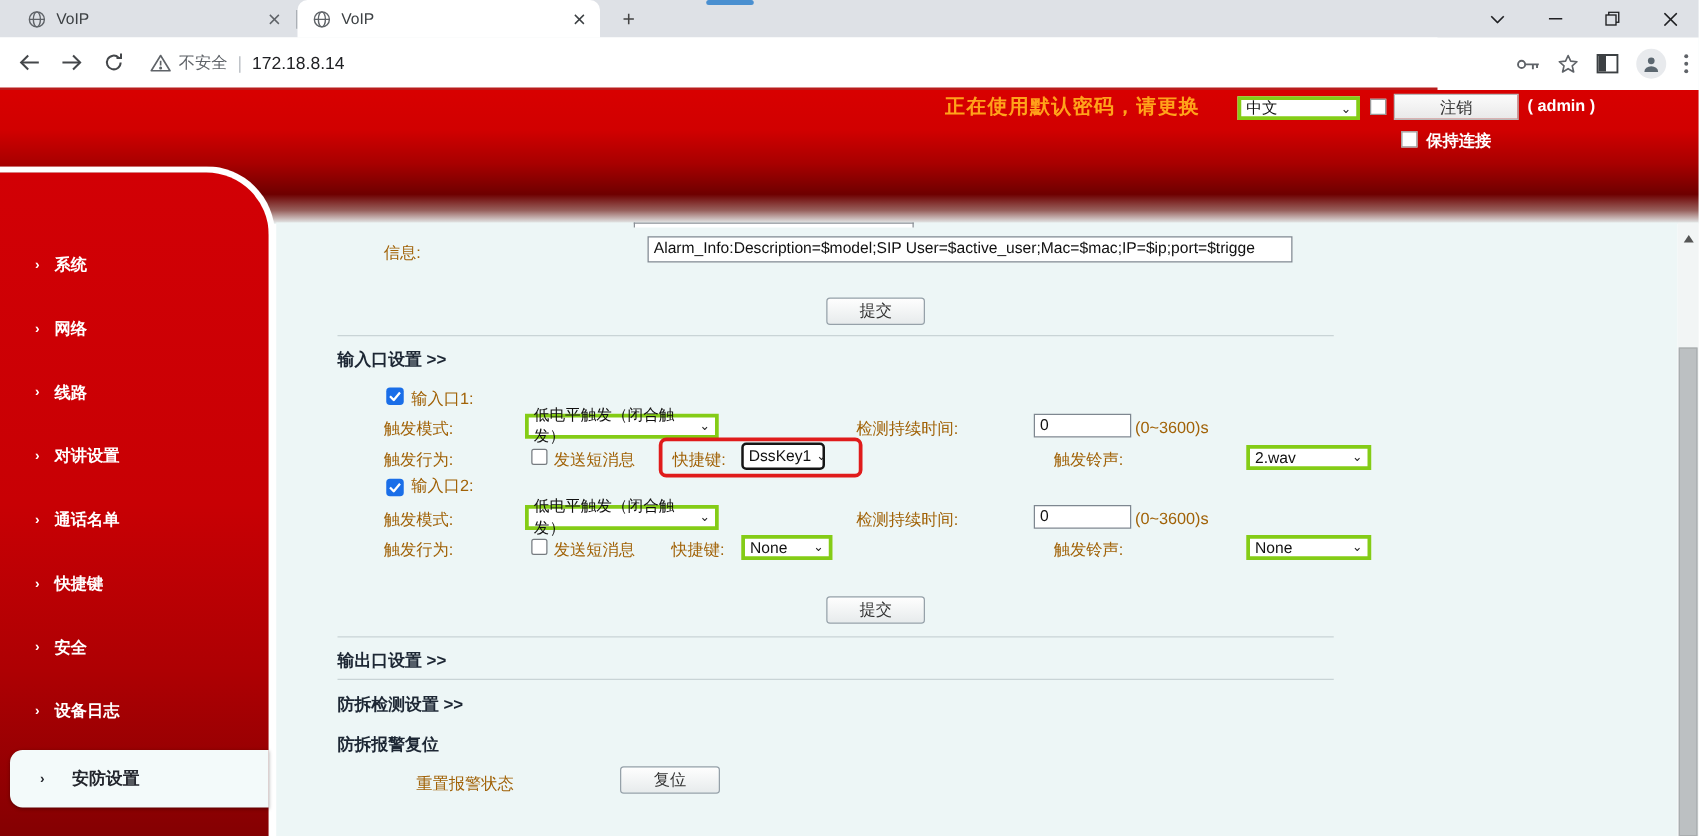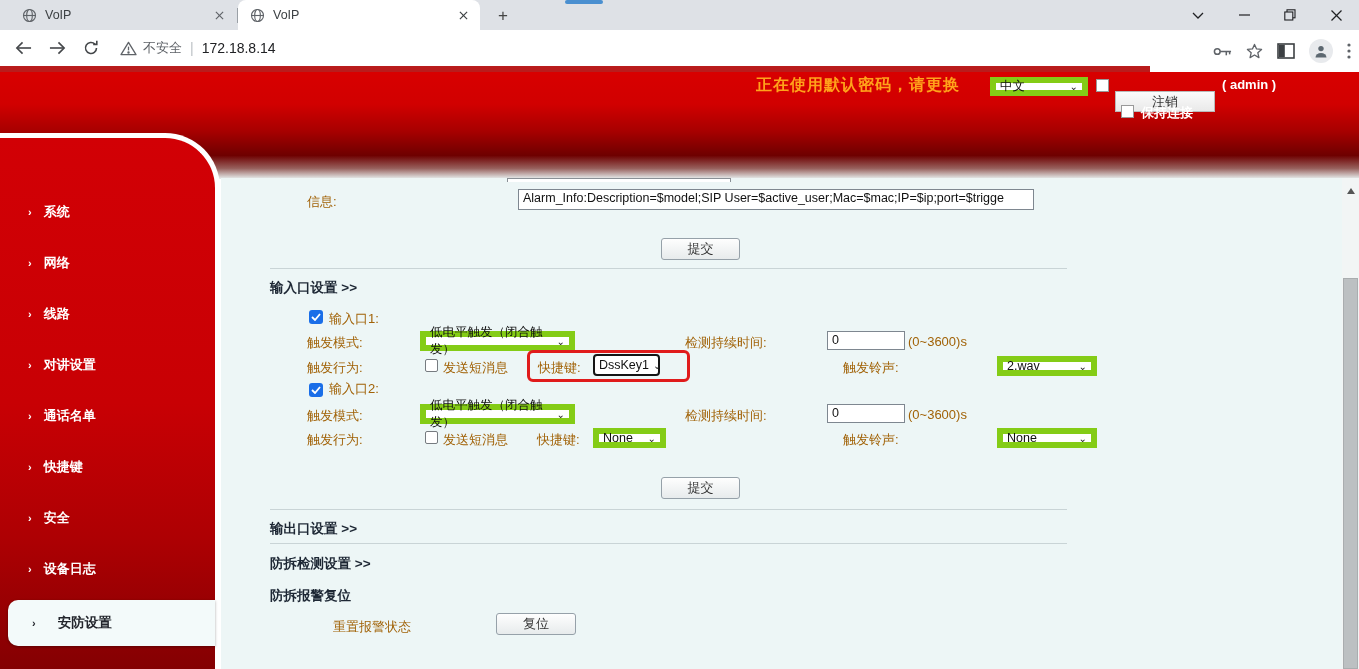--- a/index.html
+++ b/index.html
@@ -12,36 +12,36 @@
   .tab-inactive { left:10px; width:226px; }
   .tab-active { left:238px; width:242px; background:#fff; border-radius:8px 8px 0 0; }
   .tab .fav { margin:0 8px 0 12px; width:15px; height:15px; flex:0 0 auto; }
   .tab .title { flex:1; white-space:nowrap; overflow:hidden; }
   .tab-close { width:17px; height:17px; margin-right:8px; display:flex; align-items:center; justify-content:center; border-radius:50%; cursor:pointer; }
   .tab-sep { position:absolute; left:237px; top:8px; width:1px; height:15px; background:#9aa0a6; }
   .newtab { position:absolute; left:492px; top:5px; width:22px; height:22px; display:flex; align-items:center; justify-content:center; font-size:17px; color:#444; }
   .loadbar { position:absolute; left:565px; top:0; width:38px; height:4px; background:#4a8fd0; border-radius:2px; }
   .wincontrols { position:absolute; right:0; top:0; height:30px; display:flex; }
   .winbtn { width:46px; height:30px; display:flex; align-items:center; justify-content:center; color:#202124; }
-  .toolbar { position:absolute; left:0; top:30px; width:1150px; height:42px; background:#fff; border-bottom:6px solid #b91c1c; display:flex; align-items:center;text-align:center; }
+  .toolbar { position:absolute; left:0; top:30px; width:1150px; height:42px; background:#fff; border-bottom:2px solid #b91c1c; display:flex; align-items:center;text-align:center; }
   .navicon { width:22px; height:22px; margin-left:12px; display:flex; align-items:center; justify-content:center; font-size:18px; color:#44474a; }
   .addrzone { display:flex; align-items:center; margin-left:18px; }
   .sec-label { font-size:13px; color:#5f6368; margin-left:6px; }
   .addr-sep { color:#bdc1c6; margin:0 8px; font-size:14px; }
   .url-text { font-size:14px; color:#202124; }
   .toolbar-right { position:absolute; right:8px; top:30px; height:42px; display:flex; align-items:center; gap:14px; }
   .avatar-circ { width:24px; height:24px; border-radius:50%; background:#e8eaed; display:flex; align-items:center; justify-content:center; }
 
   
   .banner { position:absolute; left:0; top:72px; width:1359px; height:107px;
     background:linear-gradient(180deg,#d80000 0%,#d10000 30%,#a80000 55%,#6e0000 78%,#97605c 90%,#e9f1f1 100%); }
   .warn-text { position:absolute; left:756px; top:75px; font-size:16px; font-weight:bold; color:#ffa21a; letter-spacing:1px; }
   .lang-select { position:absolute; left:990px; top:77px; width:98px; height:19px; }
   .hdr-chk { position:absolute; width:13px; height:13px; background:#fff; border:1px solid #999; }
-  .logout-btn { position:absolute; left:1115px; top:75px; width:100px; height:21px; background:linear-gradient(#fbfbfb,#e9e9e9); border:1px solid #b9b9b9; font-size:13px; color:#333; text-align:center; line-height:19px;margin-top:16px; }
+  .logout-btn { position:absolute; left:1115px; top:75px; width:100px; height:21px; background:linear-gradient(#fbfbfb,#e9e9e9); border:1px solid #b9b9b9; font-size:13px; color:#333; text-align:center; line-height:19px; }
   .admin-label { position:absolute; left:1222px; top:77px; color:#fff; font-size:13px; font-weight:bold; }
   .keep-label { position:absolute; left:1141px; top:104px; color:#fff; font-size:13px; font-weight:bold; }
   .logo { position:absolute; left:36px; top:110px; color:#fff; font-weight:bold; font-size:15px; line-height:15px; text-align:center; }
   .logo-row { display:flex; align-items:center; gap:5px; justify-content:center; }
   .logo-bars { width:26px; height:9px; background:repeating-linear-gradient(#fff 0 1px,transparent 1px 4px); }
   .logo-bars.sm { width:14px; }
 
   
   .sidebar { position:absolute; left:0; top:133px; width:220px; height:536px;
     background:linear-gradient(180deg,#d20005 0%,#c80004 50%,#ae0003 75%,#840002 100%);
@@ -50,21 +50,21 @@
   .menu-item .arr { margin-left:28px; margin-right:12px; font-size:11px; }
   .menu-item-active { position:absolute; left:8px; width:207px; height:46px; background:#f3fafa; border-radius:10px 0 0 10px; display:flex; align-items:center; color:#23262d; font-size:13.5px; font-weight:bold; box-shadow:0 1px 3px rgba(0,0,0,.35); cursor:pointer; }
   .menu-item-active .arr { margin-left:24px; margin-right:22px; font-size:11px; color:#23262d; }
 
   
   .content { position:absolute; left:221px; top:178px; width:1121px; height:491px; background:#edf6f6; }
   .lbl { position:absolute; font-size:13px; color:#a16207; white-space:nowrap; }
   .sec-title { position:absolute; font-size:13.5px; font-weight:bold; color:#1d2734; white-space:nowrap; }
   .divider { position:absolute; height:1px; background:#c9d4d6; }
   .inp { position:absolute; background:#fff; border:1px solid #7e8790; font-size:12.5px; color:#111; padding:1px 4px; white-space:nowrap; overflow:hidden; }
-  .sel { position:absolute; background:#fff; border:6px solid #84cc16; font-size:12.5px; color:#111; display:flex; align-items:center; justify-content:space-between; padding:0 4px; cursor:pointer; }
+  .sel { position:absolute; background:#fff; border:3px solid #84cc16; font-size:12.5px; color:#111; display:flex; align-items:center; justify-content:space-between; padding:0 4px; cursor:pointer; }
   .sel .chev { font-size:10px; color:#222; margin-left:4px; }
   .btn { position:absolute; background:linear-gradient(#fefefe,#e7ebec); border:1px solid #96a1a9; border-radius:3px; font-size:13px; color:#333; text-align:center; line-height:19px; cursor:pointer; }
   .chk { position:absolute; width:13px; height:13px; background:#fff; border:1px solid #767b80; border-radius:2px; cursor:pointer; }
   .chk-on { position:absolute; width:14px; height:14px; background:#1a6ee8; border-radius:3px; display:flex; align-items:center; justify-content:center; cursor:pointer; }
   .redbox { position:absolute; border:3px solid #e01b1b; border-radius:6px; }
   .focus-sel { border:2px solid #151515; border-radius:4px; }
   .artifact { position:absolute; background:#fff; border:1px solid #8a9096; border-bottom:none; }
 
   
   .scrollbar { position:absolute; right:0; top:178px; width:17px; height:491px; background:#f2f5f5; }

